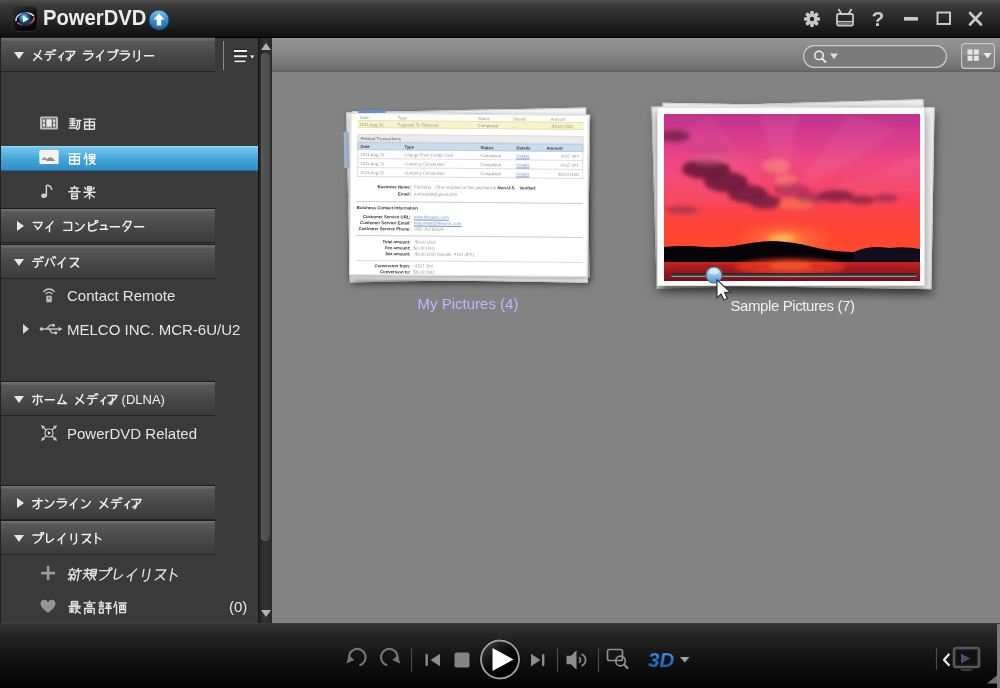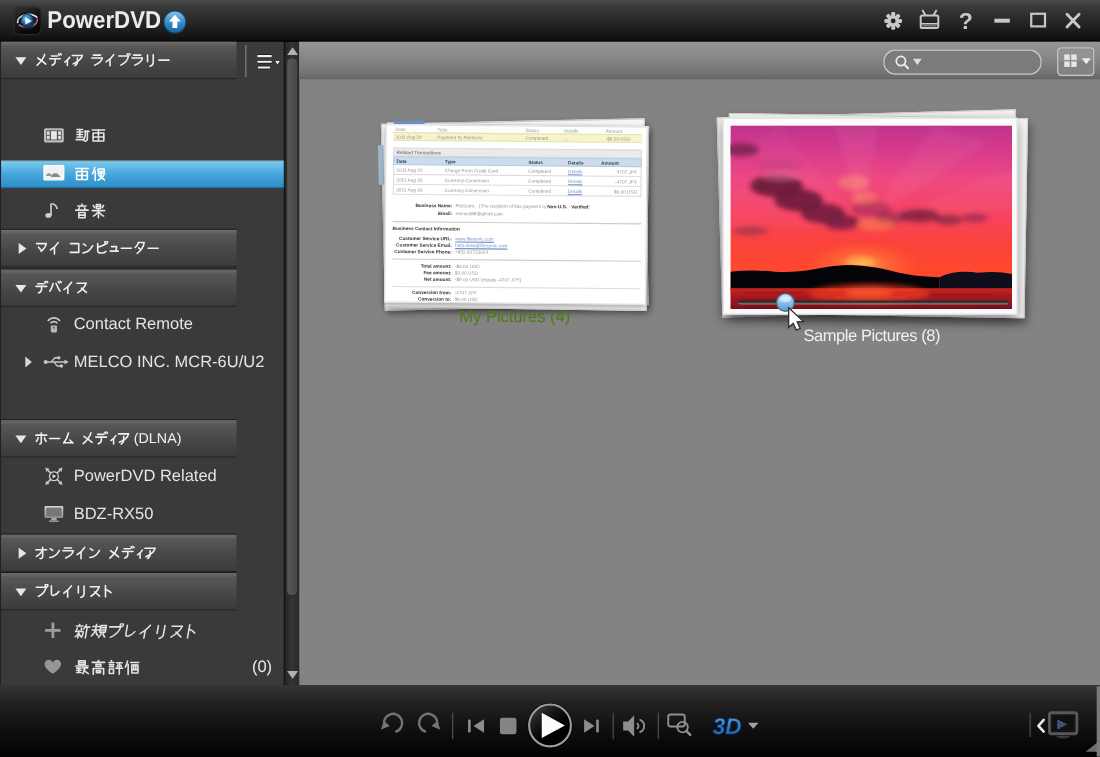--- a/index.html
+++ b/index.html
@@ -306,35 +306,20 @@
           <path d="M2 2 L6 3.2 L3.2 6 Z"></path>
           <path d="M18 2 L16.8 6 L14 3.2 Z"></path>
           <path d="M2 18 L3.2 14 L6 16.8 Z"></path>
           <path d="M18 18 L14 16.8 L16.8 14 Z"></path>
         </g>
         <circle cx="10" cy="10" r="4" fill="#2e2e2e" stroke="#d0d0d0" stroke-width="1.2"></circle>
         <path d="M8.8 8 L12.2 10 L8.8 12 Z" fill="#e0e0e0"></path>
       </svg>
       <span class="tx">PowerDVD Related</span>
     </div>
-    <div class="it" style="top:412px">
-      <svg class="ic" width="20" height="18" viewBox="0 0 20 18">
-        <defs>
-          <linearGradient id="mg" x1="0" y1="0" x2="0" y2="1">
-            <stop offset="0%" stop-color="#d6d6d6"></stop>
-            <stop offset="100%" stop-color="#8e8e8e"></stop>
-          </linearGradient>
-        </defs>
-        <rect x="1.5" y="2" width="17" height="11" rx="1.2" fill="url(#mg)"></rect>
-        <rect x="3" y="3.5" width="14" height="8" fill="#777"></rect>
-        <path d="M8 13 h4 l1 2.2 h-6 Z" fill="#aaa"></path>
-        <rect x="5.5" y="15.2" width="9" height="1.3" fill="#999"></rect>
-      </svg>
-      <span class="tx">BDZ-RX50</span>
-    </div>
     <div class="hd" style="top:448px">
       <div class="tri-r"></div>
       <span class="tx"><svg width="111" height="13" viewBox="0 0 137.00 16" style="vertical-align:middle;margin-top:0px" fill="none" stroke="#f0f0f0" stroke-width="1.78" stroke-linecap="round" stroke-linejoin="round">
           <path d="M2 4.6 H14" transform="translate(0.00 0)"></path>
           <path d="M9.6 1.8 V12 Q9.6 14.6 6.6 14.4" transform="translate(0.00 0)"></path>
           <path d="M9.6 4.6 Q7.6 9.4 2.6 12.2" transform="translate(0.00 0)"></path>
           <path d="M3 3.6 Q4.6 4.2 5.8 5.4" transform="translate(15.00 0)"></path>
           <path d="M2.6 13.4 Q9 13.4 13.4 5.4" transform="translate(15.00 0)"></path>
           <path d="M4 2.6 H12" transform="translate(30.00 0)"></path>
           <path d="M2.2 5.8 H13.8" transform="translate(30.00 0)"></path>
@@ -577,21 +562,21 @@
    <div class="abs" style="left:0;top:149px;width:238px">
         <b class="abs" style="right:178px;top:0;color:#333">Conversion from:</b>
         <span class="abs" style="left:63px;top:0">-4707 JPY</span>
       </div>
    <div class="abs" style="left:0;top:155px;width:238px">
         <b class="abs" style="right:178px;top:0;color:#333">Conversion to:</b>
         <span class="abs" style="left:63px;top:0">$9.00 USD</span>
       </div>
  </div>
 </div>
-<div class="cap" style="left:388px;top:280px;width:160px;color:#4d7c0f">My Pictures (4)</div>
+<div class="cap" style="left:388px;top:295px;width:160px;color:#c4b5fd">My Pictures (4)</div>
 
 <div class="abs" style="left:645px;top:95px;width:295px;height:205px">
  <div class="abs" style="left:9px;top:8px;width:272px;height:182px;background:#f1f1f1;border:1px solid #cfcfcf;transform:rotate(-1.6deg)"></div>
  <div class="abs" style="left:16px;top:10px;width:272px;height:182px;background:#f6f6f6;border:1px solid #d4d4d4;transform:rotate(1.0deg);box-shadow:2px 5px 9px rgba(0,0,0,.4)"></div>
  <div class="abs" style="left:12px;top:12px;width:268px;height:179px;background:#fbfbfb;border:1px solid #e0e0e0;box-shadow:0 5px 11px rgba(0,0,0,.45)">
   <svg class="abs" style="left:6px;top:6px" width="256" height="167" viewBox="0 0 256 167">
    <defs>
     <linearGradient id="sky" x1="0" y1="0" x2="0" y2="1">
       <stop offset="0%" stop-color="#bb3490"></stop>
             <stop offset="12%" stop-color="#d23a90"></stop>
@@ -674,21 +659,21 @@
             <stop offset="0%" stop-color="#d4eafa"></stop>
             <stop offset="50%" stop-color="#8cc2ea"></stop>
             <stop offset="100%" stop-color="#5796c8"></stop>
           </linearGradient>
         </defs>
         <circle cx="10" cy="10" r="8" fill="url(#knob)" stroke="#46718e" stroke-width="1.2"></circle>
         <ellipse cx="10" cy="7" rx="4.5" ry="2.5" fill="#fff" opacity=".55"></ellipse>
       </svg>
  </div>
 </div>
-<div class="cap" style="left:700px;top:297px;width:185px;color:#f0f0f0;letter-spacing:-.4px">Sample Pictures (8)</div>
+<div class="cap" style="left:700px;top:297px;width:185px;color:#f0f0f0;letter-spacing:-.4px">Sample Pictures (7)</div>
 
 <svg class="abs" style="left:715px;top:279px" width="18" height="24" viewBox="0 0 12 17">
 <path d="M1 .6 L1 13.2 L4 10.6 L5.9 14.9 L8.4 13.8 L6.5 9.6 L10.4 9.3 Z" fill="#fff" stroke="#333" stroke-width=".9"></path>
 </svg>
 
 <div id="bottombar"></div>
 <svg class="abs" style="left:0;top:623px" width="1000" height="65">
  <defs>
   <linearGradient id="pbg" x1="0" y1="0" x2=".8" y2="1">
         <stop offset="0%" stop-color="#464646"></stop>

